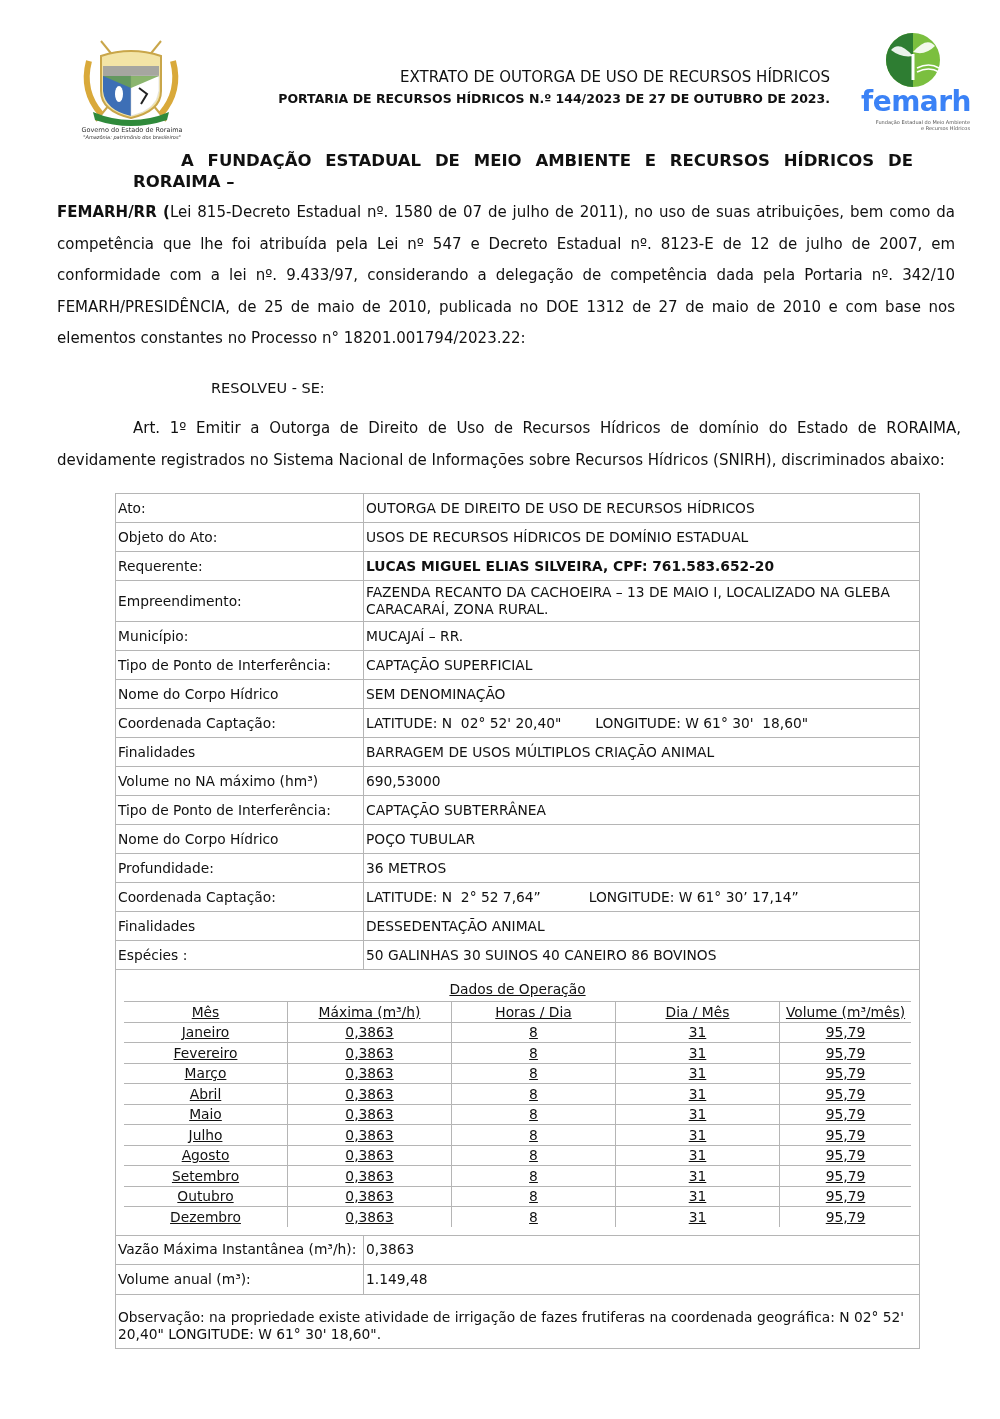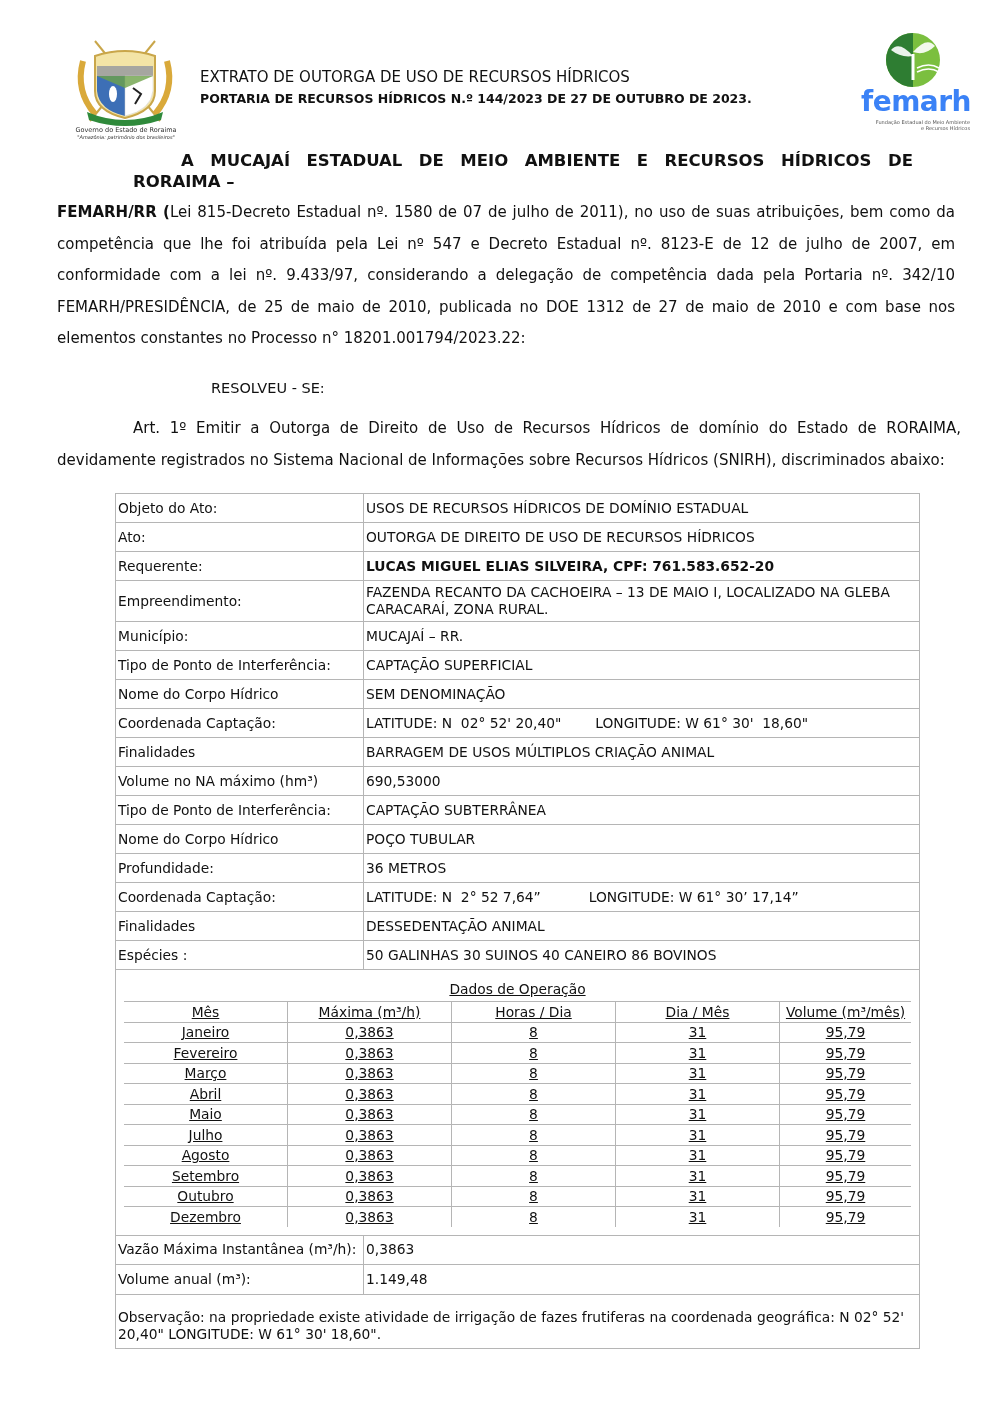--- a/index.html
+++ b/index.html
@@ -2,24 +2,24 @@
 <html><head>
 <meta charset="utf-8">
 <style>
   html, body { margin: 0; padding: 0; background: #ffffff; }
   body {
     width: 1000px; height: 1419px; position: relative; overflow: hidden;
     font-family: "DejaVu Sans", sans-serif; color: #111;
   }
   .abs { position: absolute; }
   
-  #logo-left { left: 65px; top: 36px; width: 120px; height: 110px; }
+  #logo-left { left: 71px; top: 36px; width: 120px; height: 110px; }
   #logo-right { left: 855px; top: 32px; width: 115px; height: 105px; }
   .header-title {
-    left: 200px; width: 630px; text-align: left;
+    left: 200px; width: 630px; text-align: right;
     font-size: 15px; letter-spacing: 0;
   }
   #title1 { top: 68px; font-weight: normal; }
   #title2 { top: 91px; font-size: 12.5px; font-weight: bold; }
 
   .heading {
     left: 133px; top: 150px; width: 780px;
     font-weight: bold; font-size: 16.5px; line-height: 21px;
   }
   .heading .l1 { display: block; padding-left: 48px; text-align: justify; text-align-last: justify; }
@@ -94,39 +94,39 @@
   <div class="abs" style="left:10px; top:87px; width:105px; font-size:5px; color:#555; line-height:6px; text-align:right;">
     <div>Fundação Estadual do Meio Ambiente</div>
     <div>e Recursos Hídricos</div>
   </div>
 </div>
 
 <div id="title1" class="abs header-title">EXTRATO DE OUTORGA DE USO DE RECURSOS HÍDRICOS</div>
 <div id="title2" class="abs header-title">PORTARIA DE RECURSOS HÍDRICOS N.º 144/2023 DE 27 DE OUTUBRO DE 2023.</div>
 
 <div class="abs heading">
-  <span class="l1">A MUCAJAÍ ESTADUAL DE MEIO AMBIENTE E RECURSOS HÍDRICOS DE</span>
+  <span class="l1">A FUNDAÇÃO ESTADUAL DE MEIO AMBIENTE E RECURSOS HÍDRICOS DE</span>
   <span>RORAIMA –</span>
 </div>
 
 <div id="intro" class="abs para"><b>FEMARH/RR (</b><span>Lei 815-Decreto Estadual nº. 1580 de 07 de julho de 2011), no uso de suas atribuições, bem como da competência que lhe foi atribuída pela Lei nº 547 e Decreto Estadual nº. 8123-E de 12 de julho de 2007, em conformidade com a lei nº. 9.433/97, considerando a delegação de competência dada pela Portaria nº. 342/10 FEMARH/PRESIDÊNCIA, de 25 de maio de 2010, publicada no DOE 1312 de 27 de maio de 2010 e com base nos elementos constantes no Processo n° 18201.001794/2023.22:</span></div>
 
 <div id="resolveu" class="abs">RESOLVEU - SE:</div>
 
 <div id="art1" class="abs para"><span class="indent"></span><span>Art. 1º Emitir a Outorga de Direito de Uso de Recursos Hídricos de domínio do Estado de RORAIMA, devidamente registrados no Sistema Nacional de Informações sobre Recursos Hídricos (SNIRH), discriminados abaixo:</span></div>
 
 <table class="main">
   <tbody>
     <tr class="std">
+        <td class="k">Ato:</td>
+        <td>OUTORGA DE DIREITO DE USO DE RECURSOS HÍDRICOS</td>
+      </tr>
+    <tr class="std">
         <td class="k">Objeto do Ato:</td>
         <td>USOS DE RECURSOS HÍDRICOS DE DOMÍNIO ESTADUAL</td>
-      </tr>
-    <tr class="std">
-        <td class="k">Ato:</td>
-        <td>OUTORGA DE DIREITO DE USO DE RECURSOS HÍDRICOS</td>
       </tr>
     <tr class="std">
         <td class="k">Requerente:</td>
         <td class="bold">LUCAS MIGUEL ELIAS SILVEIRA, CPF: 761.583.652-20</td>
       </tr>
     <tr class="tall">
         <td class="k">Empreendimento:</td>
         <td>FAZENDA RECANTO DA CACHOEIRA – 13 DE MAIO I, LOCALIZADO NA GLEBA CARACARAÍ, ZONA RURAL.</td>
       </tr>
     <tr class="std">

